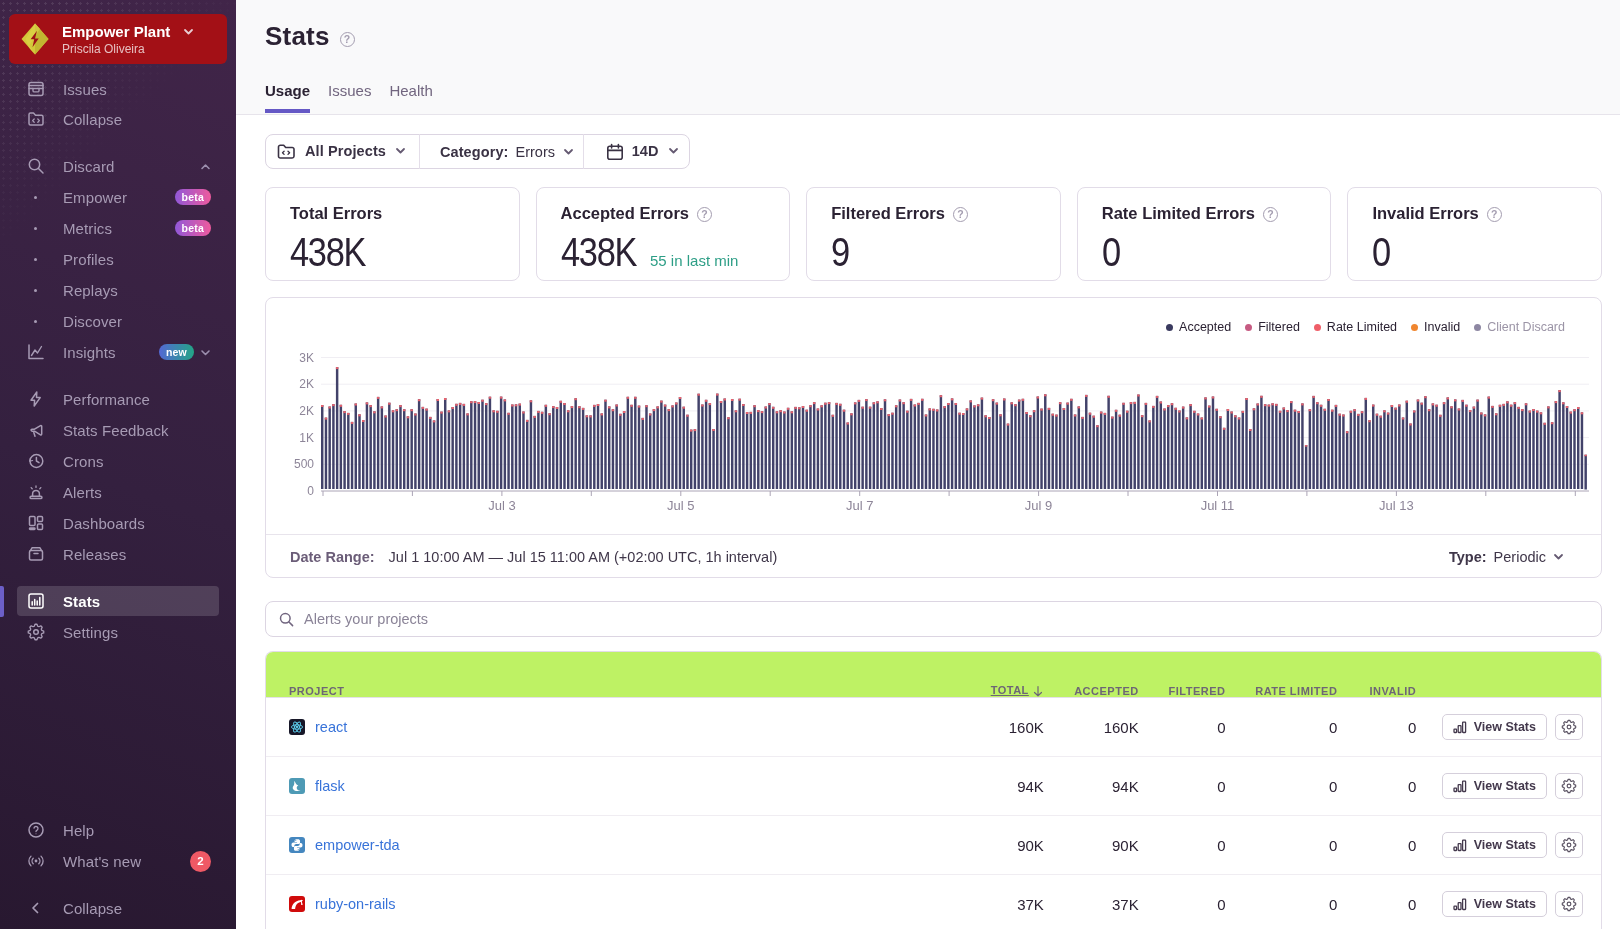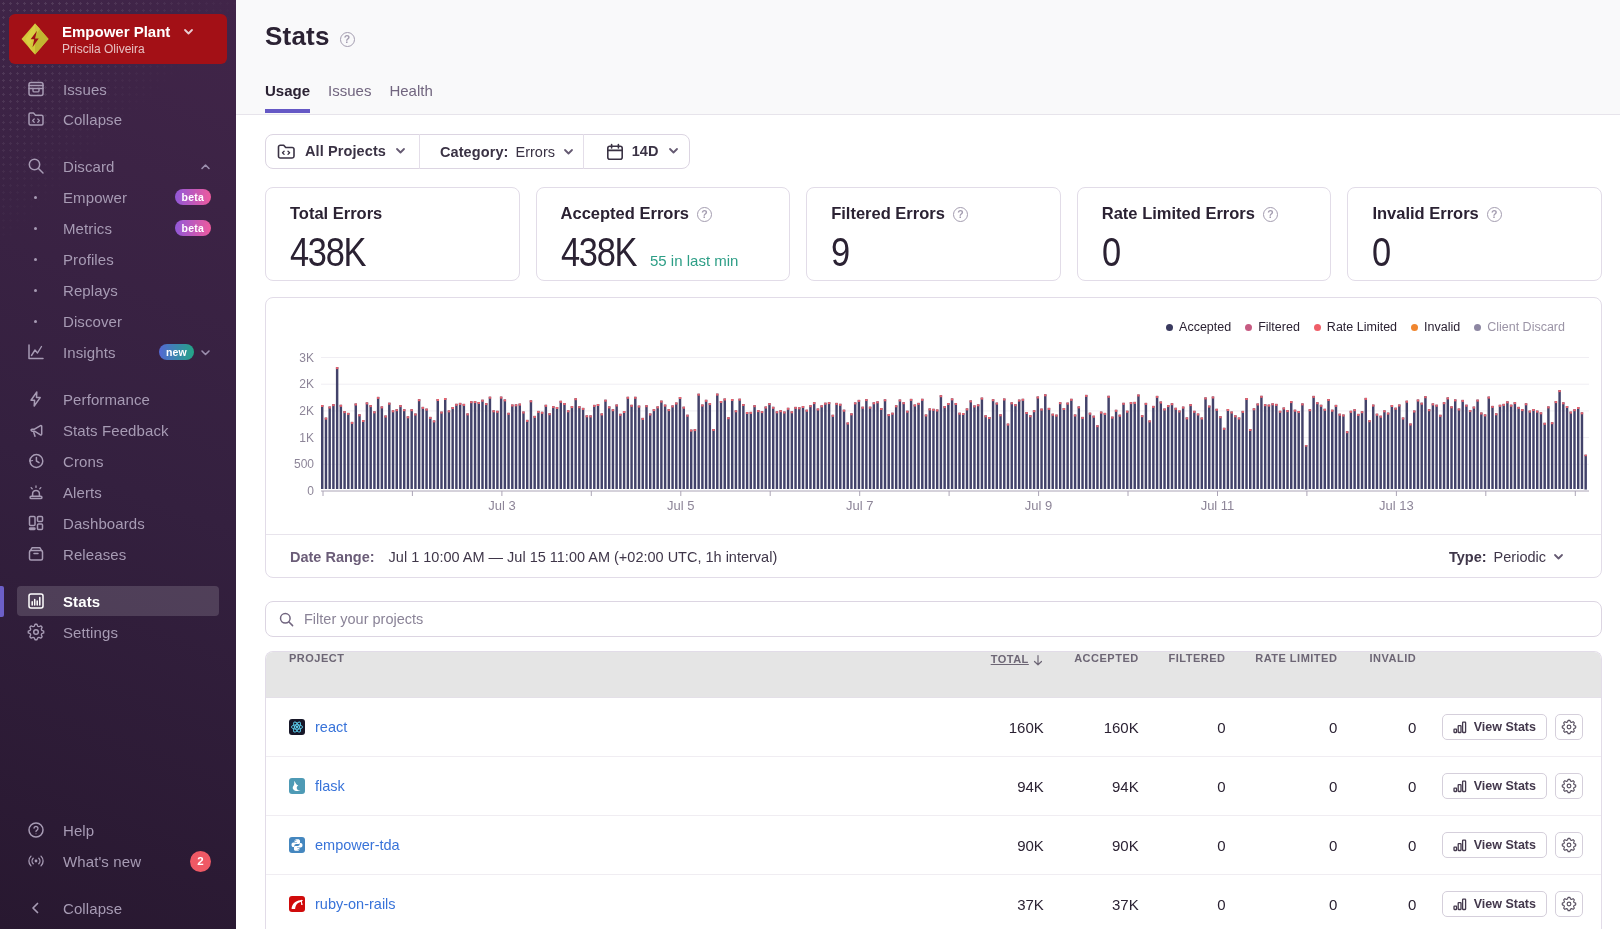--- a/index.html
+++ b/index.html
@@ -67,21 +67,21 @@
 .ld { width:7px; height:7px; border-radius:50%; margin-right:6px; display:inline-block; }
 #chartsvg { position:absolute; left:0; top:0; }
 #chartfoot { position:absolute; left:0; top:236px; width:1335px; height:44px;
   border-top:1px solid #e8e4ec; display:flex; align-items:center; justify-content:space-between;
   padding:0 37px 0 24px; font-size:14.5px; }
 #searchbar { position:absolute; left:29px; top:601px; width:1337px; height:36px;
   border:1px solid #dcd5e2; border-radius:8px; background:#fff; display:flex; align-items:center;
   padding-left:13px; font-size:14.5px; color:#8a8397; }
 #table { position:absolute; left:29px; top:651px; width:1337px; height:278px;
   background:#fff; border:1px solid #e2dce8; border-radius:8px 8px 0 0; border-bottom:none; overflow:hidden; }
-.thead { display:flex; align-items:flex-start; height:46px; background:#e5e5e5;
+.thead { display:flex; align-items:flex-end; height:46px; background:#bef264;
   border-bottom:1px solid #e4e0e8; font-size:11px; font-weight:bold; color:#6d6675; letter-spacing:0.5px; }
 .trow { display:flex; align-items:center; height:59px; border-bottom:1px solid #f0edf2; font-size:15px; }
 .tc.proj { width:649px; padding-left:23px; display:flex; align-items:center; }
 .tc.n { text-align:right; color:#2b2233; }
 .thead .tc.n { color:#6d6675; }
 .thead .tc.total { display:flex; align-items:center; justify-content:flex-end;text-decoration:underline; }
 .tc.total { width:130px; } .tc.acc { width:95px; } .tc.filt { width:87px; }
 .tc.rl { width:112px; } .tc.inv { width:79px; }
 .tc.actions { width:185px; display:flex; align-items:center; justify-content:flex-end; padding-right:18px; }
 .picon { width:16px; height:16px; margin-right:10px; display:flex; }
@@ -1094,21 +1094,21 @@
                 <path d="M2 4l3.5 3.5L9 4"></path>
               </svg></span>
           </span>
   </div>
 </div>
  <div id="searchbar">
         <svg width="15" height="15" viewBox="0 0 15 15" fill="none" stroke="#71657f" stroke-width="1.5" stroke-linecap="round">
           <circle cx="6.3" cy="6.3" r="4.8"></circle>
           <path d="M10 10l3.6 3.6"></path>
         </svg>
-        <span style="margin-left:10px">Filter your projects</span>
+        <span style="margin-left:10px">Alerts your projects</span>
       </div>
  <div id="table">
  <div class="thead">
   <div class="tc proj">PROJECT</div>
   <div class="tc n total">TOTAL <span style="margin-left:3px;position:relative;top:2px"><svg width="12" height="12" viewBox="0 0 12 12" fill="none" stroke="#6d6675" stroke-width="1.2" stroke-linecap="round" stroke-linejoin="round">
                 <path d="M6 1.5v9M2.5 7.5 6 10.8 9.5 7.5"></path>
               </svg></span></div>
   <div class="tc n acc">ACCEPTED</div>
           <div class="tc n filt">FILTERED</div>
   <div class="tc n rl">RATE LIMITED</div>

